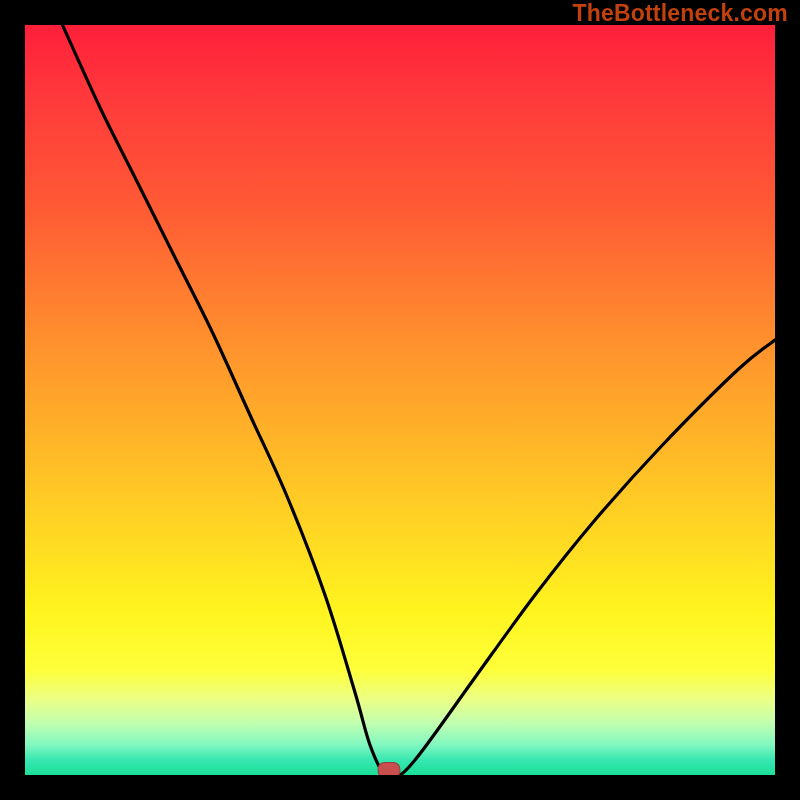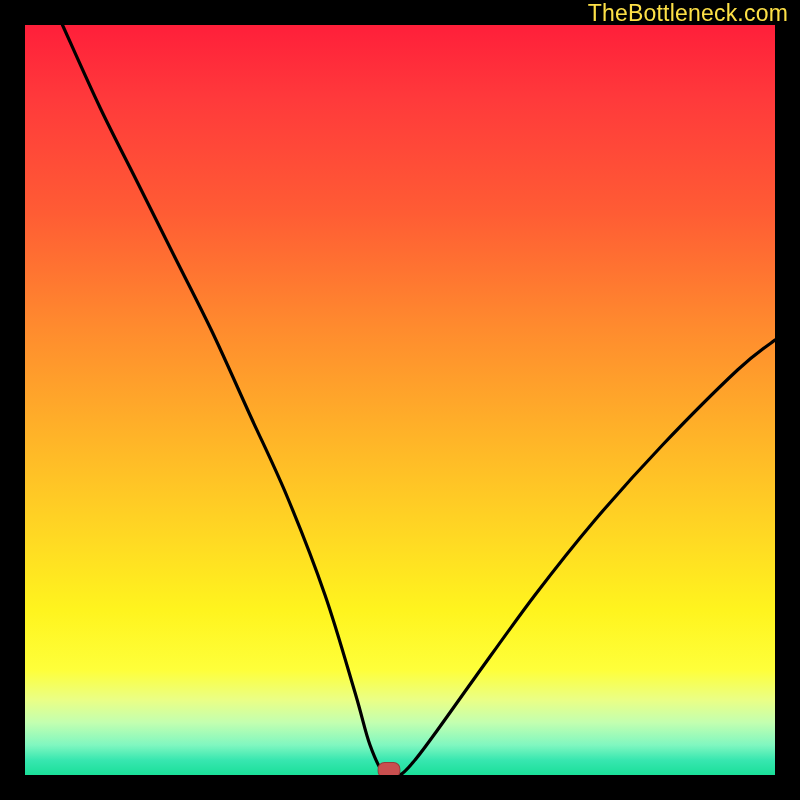--- a/index.html
+++ b/index.html
@@ -14,23 +14,23 @@
   .frame {
     position: relative;
     width: 800px;
     height: 800px;
     background: #000;
   }
   .watermark {
     position: absolute;
     top: 0;
     right: 12px;
-    color: #fde047;
+    color: #c2410c;
     font-size: 23px;
-    font-weight: 400;
+    font-weight: 700;
     letter-spacing: 0.2px;
     z-index: 5;
     user-select: none;
   }
   .plot-area {
     position: absolute;
     left: 25px;
     top: 25px;
     width: 750px;
     height: 750px;

